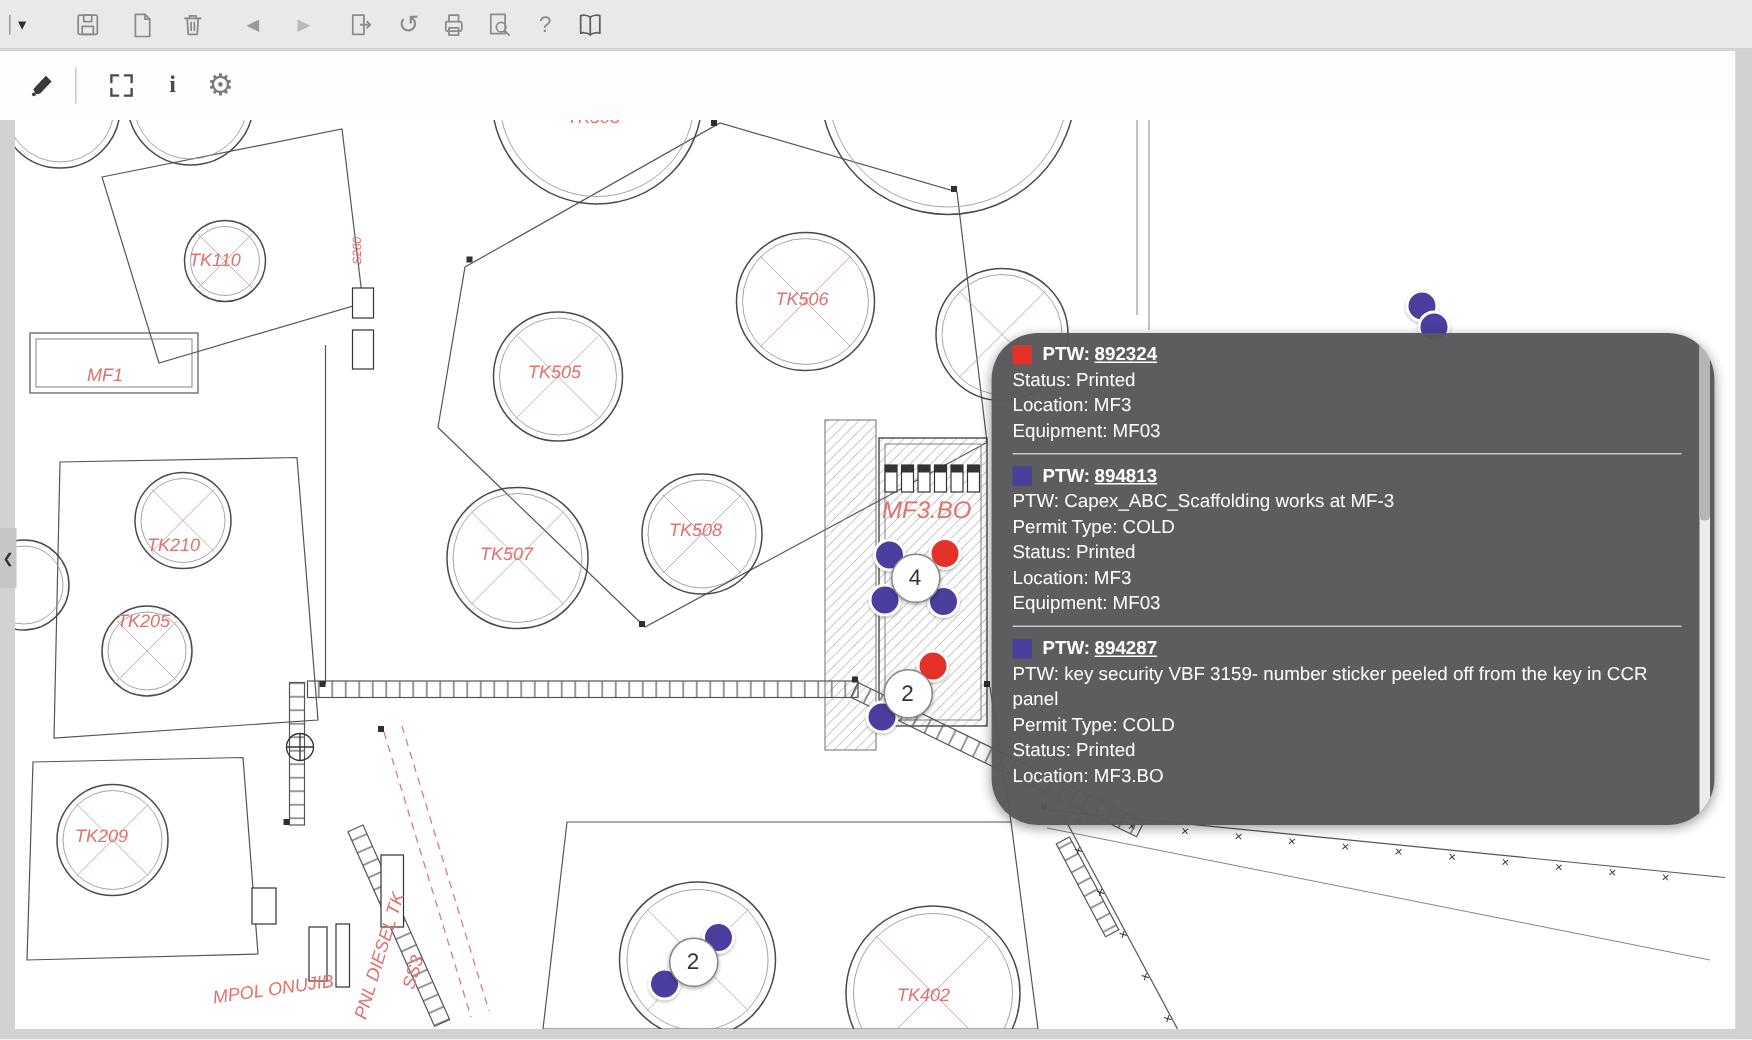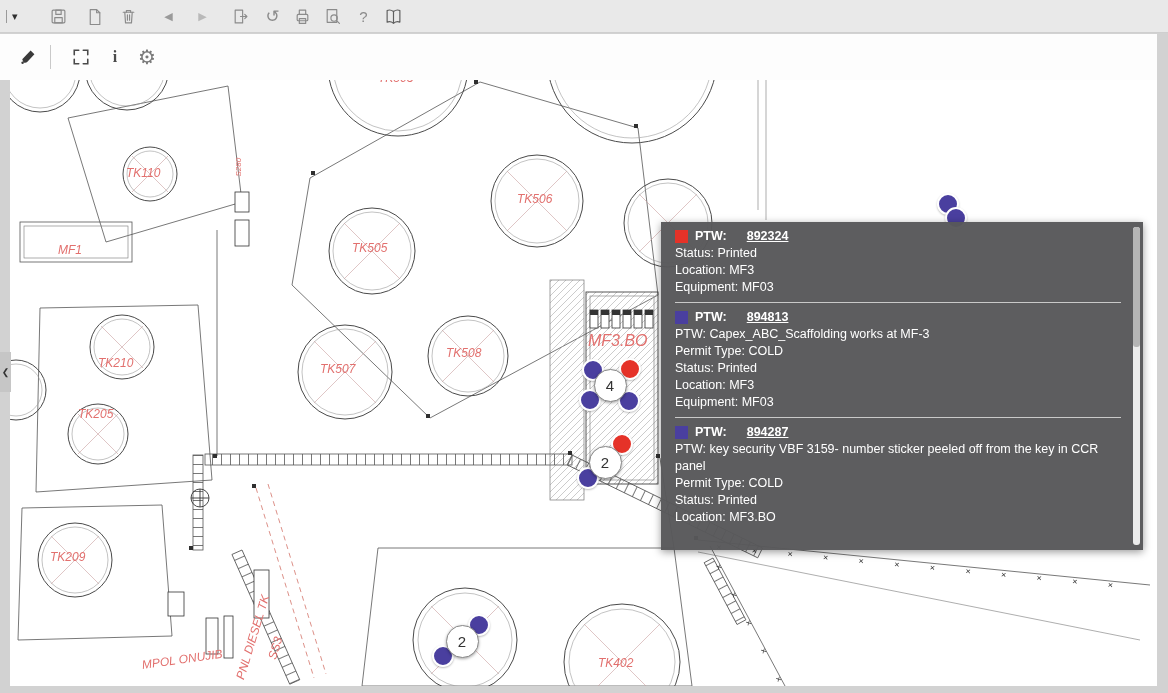--- a/index.html
+++ b/index.html
@@ -62,25 +62,25 @@
   .sat.blue { background: #4a3f9f; }
   .core { position: absolute; left: -16.5px; top: -16.5px; width: 33px; height: 33px;
     background: #fff; border: 1px solid #888; border-radius: 50%;
     display: flex; align-items: center; justify-content: center;
     font-size: 15px; color: #333; box-shadow: 0 1px 3px rgba(0,0,0,.35); }
 
   
   .ptw-tip { position: absolute; left: 661px; top: 222px; width: 482px; height: 328px;
     background: rgba(88,88,90,0.97); color: #fff; z-index: 10;
     padding: 6px 22px 6px 14px; font-size: 12.5px; line-height: 17px;
-    box-shadow: 0 2px 8px rgba(0,0,0,.4); overflow: hidden; }
+    box-shadow: 0 2px 8px rgba(0,0,0,.4); overflow: hidden; border-radius: 31px; }
   .entry-head { display: flex; align-items: center; }
   .badge { display: inline-block; width: 13px; height: 13px; margin-right: 7px; flex: 0 0 13px; }
   .ptw-lbl { font-weight: bold; }
-  .ptw-num { font-weight: bold; text-decoration: underline; color: #fff; margin-left: 20px; cursor: pointer; }
+  .ptw-num { font-weight: bold; text-decoration: underline; color: #fff; margin-left: 3px; cursor: pointer; }
   .sep { border: none; border-top: 1px solid #c9c9c9; margin: 6px 0; }
   .tip-scroll { position: absolute; right: 3px; top: 5px; width: 7px; height: 318px;
     background: #ececec; border-radius: 3px; }
   .tip-thumb { position: absolute; left: 0; top: 0; width: 7px; height: 120px;
     background: #b5b5b5; border-radius: 3px; cursor: pointer; }
 </style>
 </head>
 <body>
 
 <div class="app">

